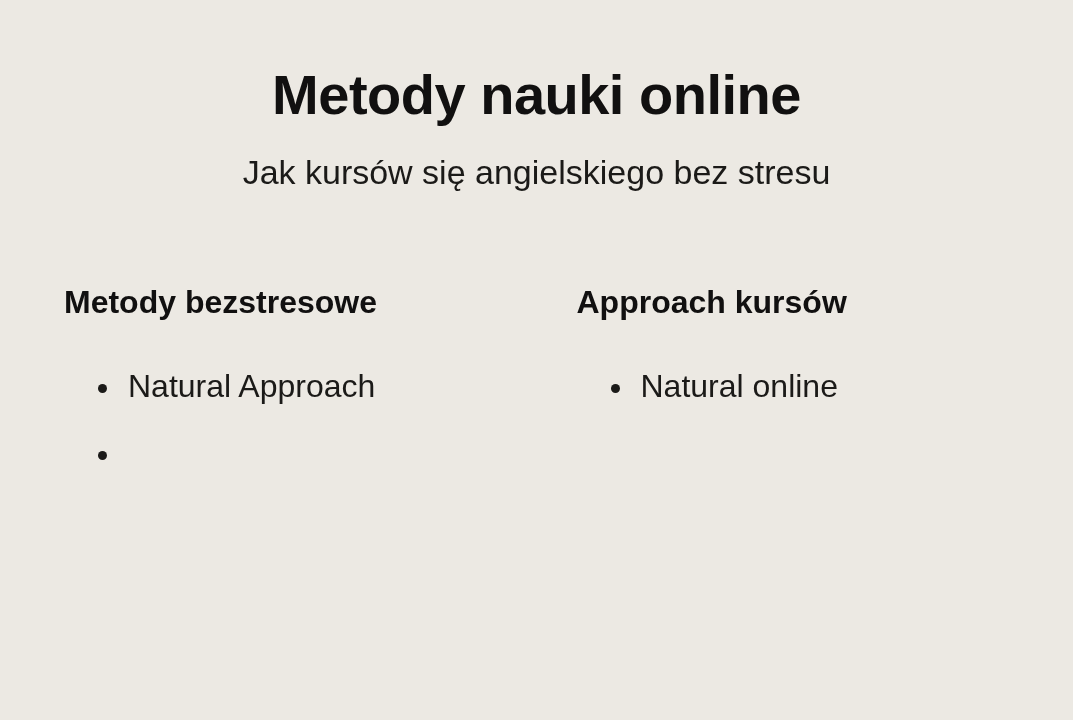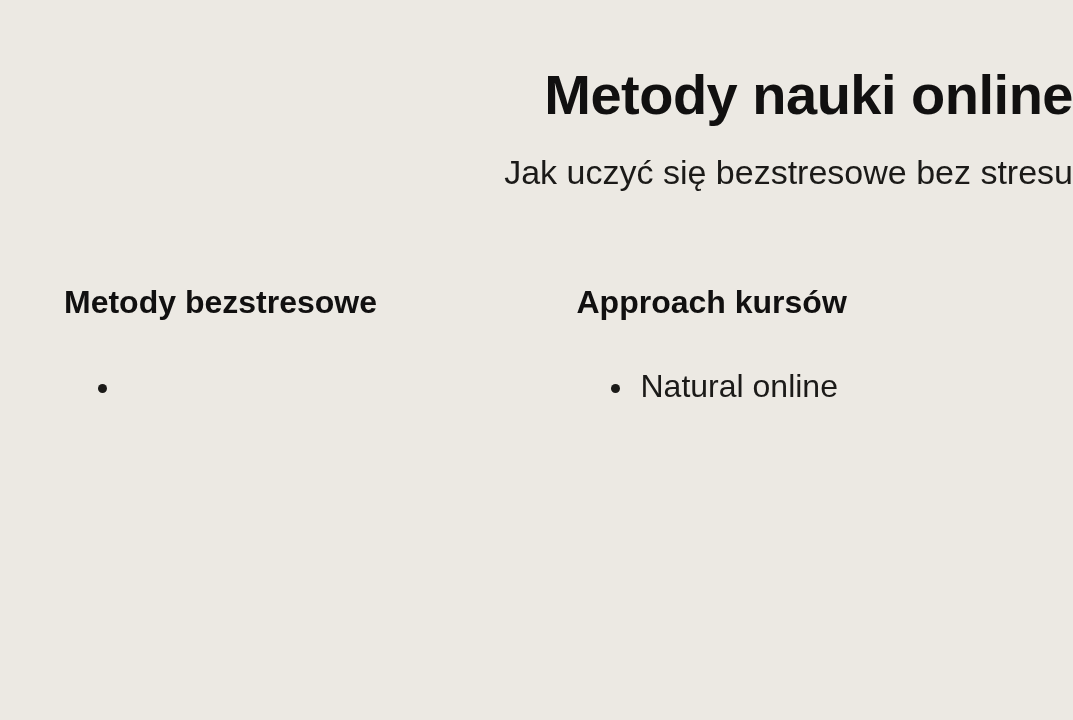--- a/index.html
+++ b/index.html
@@ -14,21 +14,21 @@
     color: #15130f;
     overflow: hidden;
   }
   .slide {
     position: relative;
     width: 1073px;
     height: 720px;
     box-sizing: border-box;
   }
   .header {
-    text-align: right;
+    text-align: center;
     padding-top: 64px;
   }
   .title {
     font-size: 56px;
     font-weight: bold;
     letter-spacing: -0.5px;
     line-height: 1.1;
     margin: 0;
     color: #111010;
   }
@@ -88,28 +88,32 @@
     background: #1b1a18;
   }
 </style>
 </head>
 <body>
 
 <div class="slide">
 
   <div class="header">
     <h1 class="title">Metody nauki online</h1>
-    <h2 class="subtitle">Jak uczyć się bezstresowe bez stresu</h2>
+    <h2 class="subtitle">Jak kursów się angielskiego bez stresu</h2>
   </div>
 
   <div class="columns">
 
     <div class="column left">
       <h3 class="col-heading">Metody bezstresowe</h3>
       <ul class="bullets">
+        <li class="bullet">
+          <span class="dot"></span>
+          <span>Natural Approach</span>
+        </li>
         <li class="bullet">
           <span class="dot"></span>
         </li>
       </ul>
     </div>
 
     <div class="column right">
       <h3 class="col-heading">Approach kursów</h3>
       <ul class="bullets">
         <li class="bullet">

